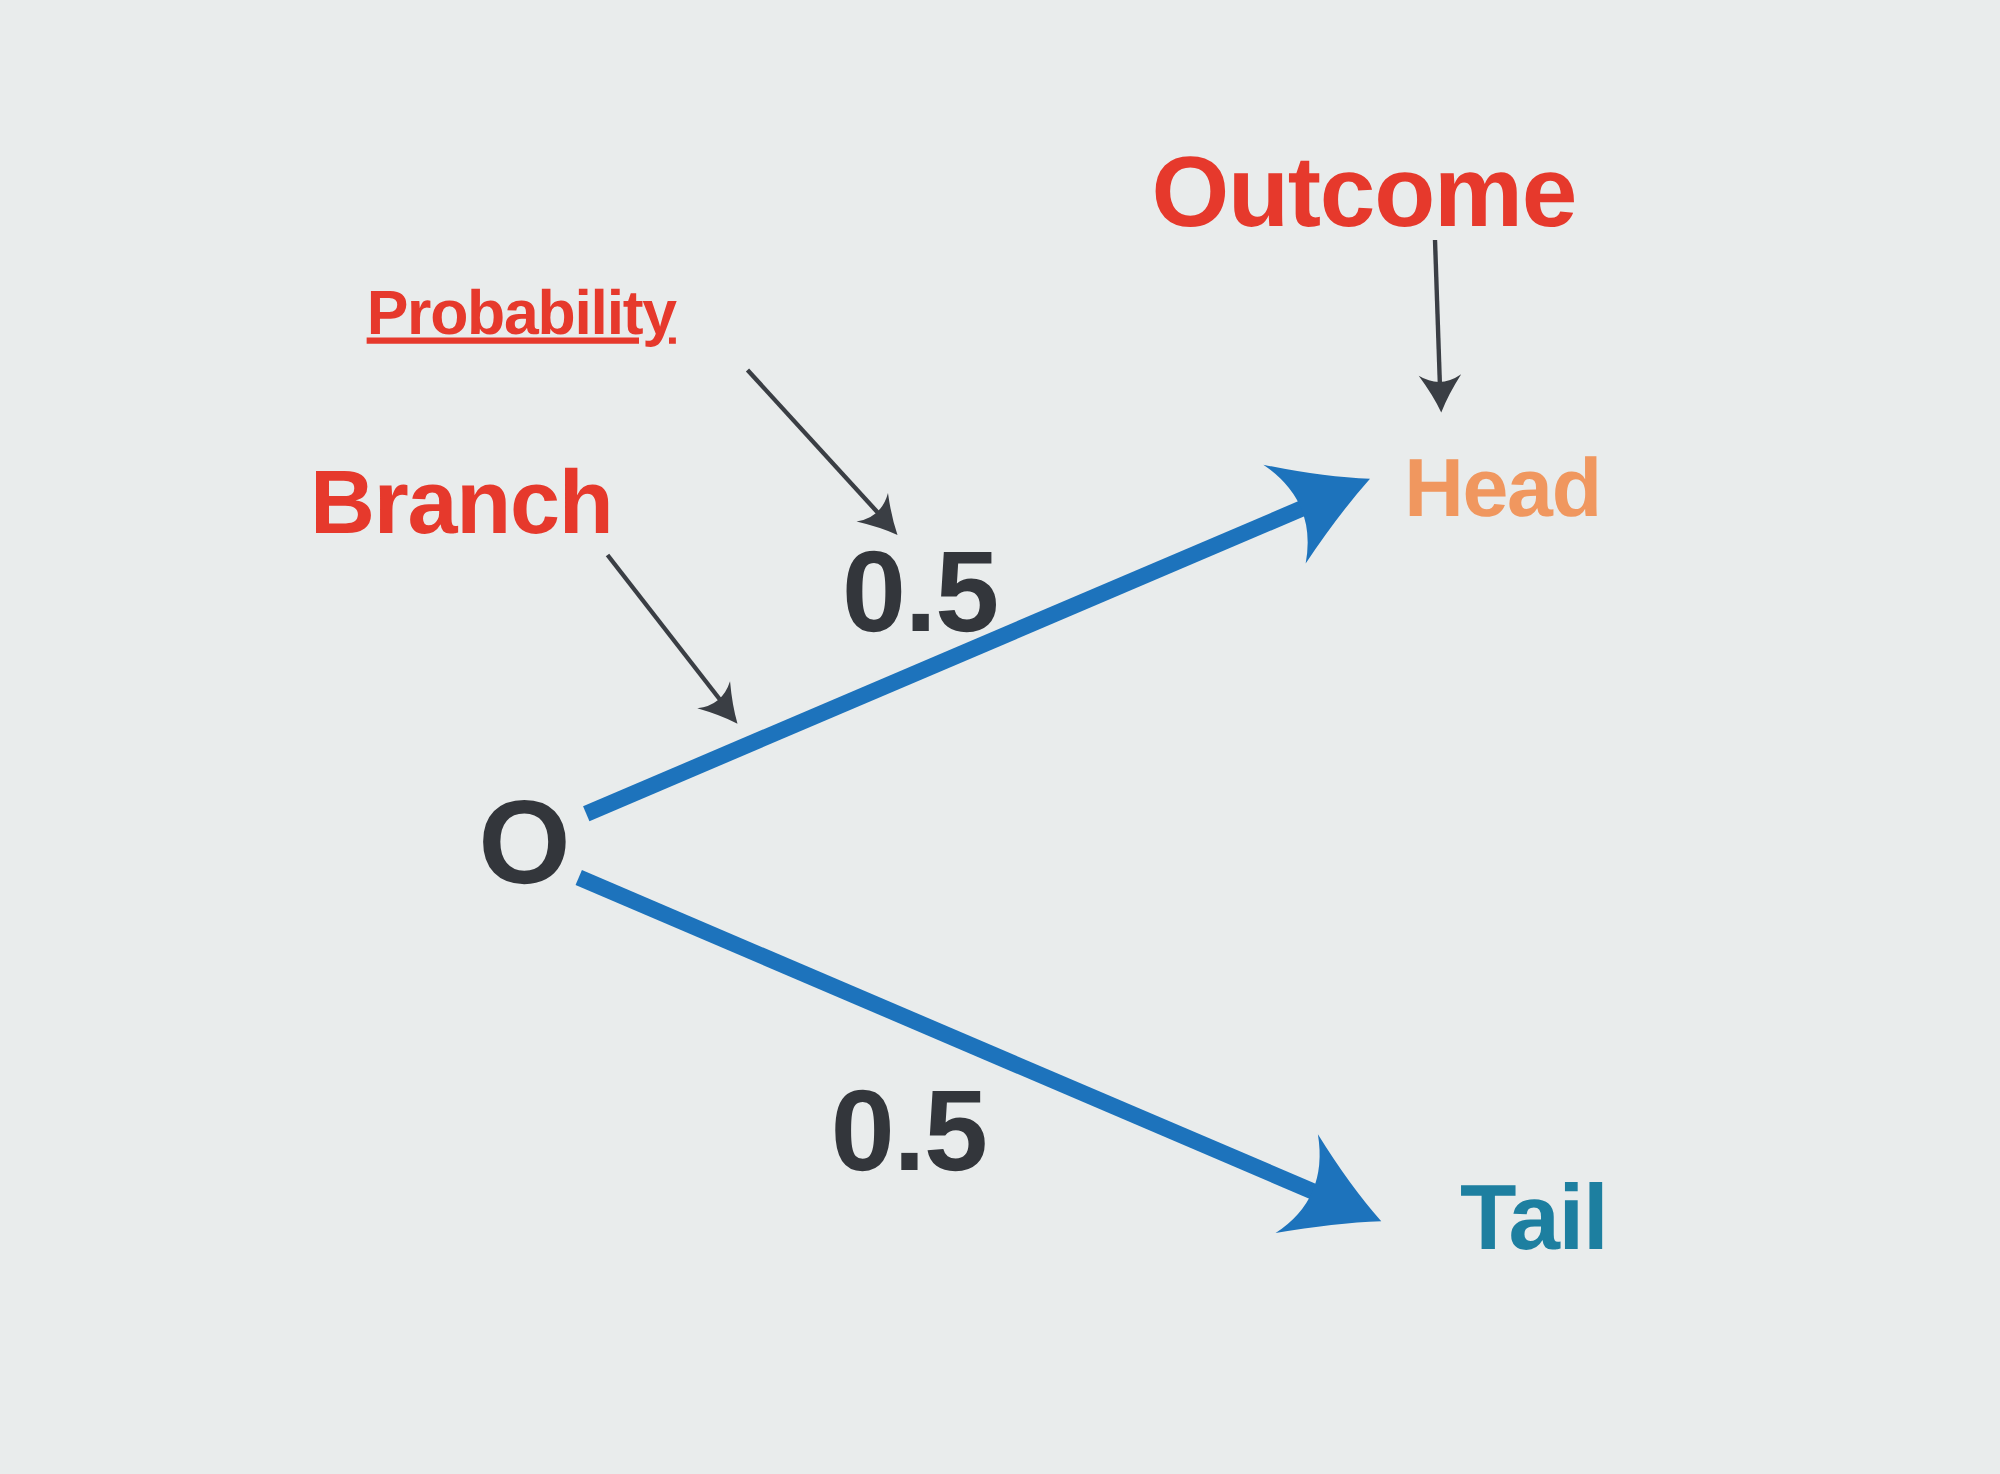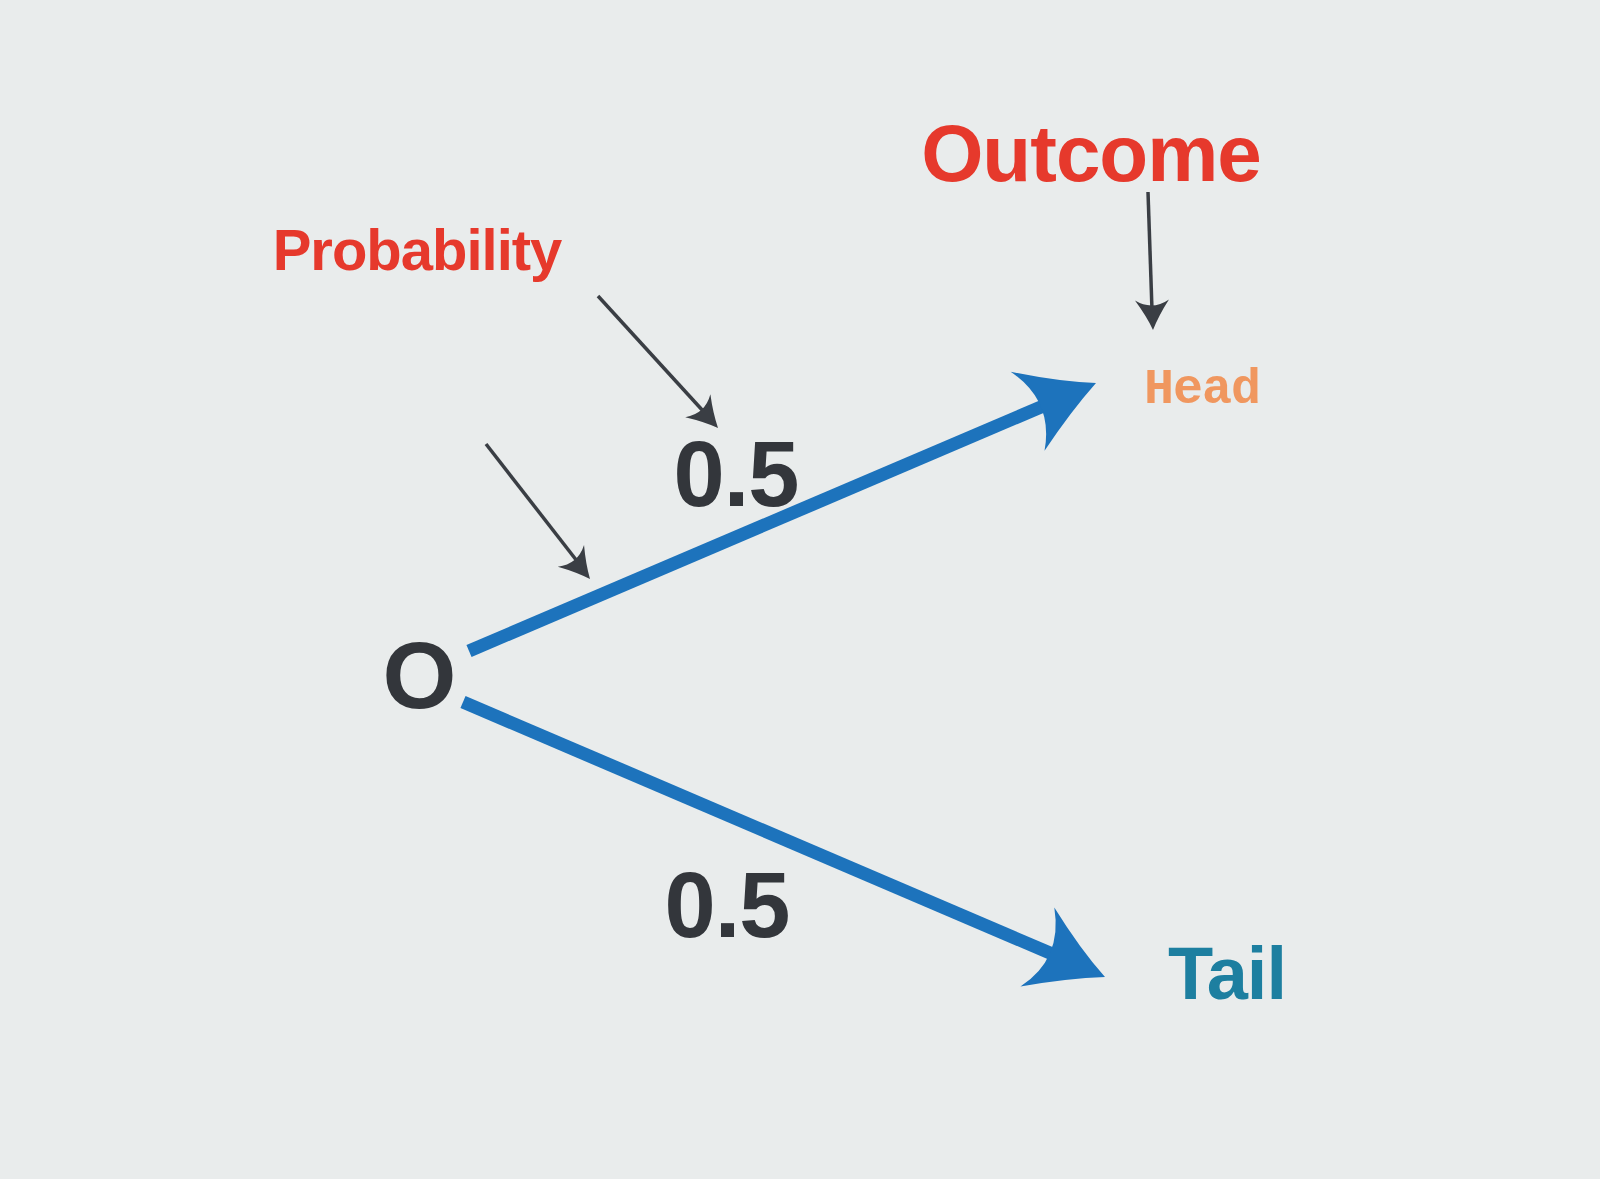--- a/index.html
+++ b/index.html
@@ -47,26 +47,26 @@
     position:absolute;
     transform:translate(-50%,-50%);
     font-weight:700;
     white-space:nowrap;
     line-height:1;
     letter-spacing:-1px;
   }
   .red{ color:var(--annotation-red); }
   .dark{ color:var(--dark-text); }
   .lbl-outcome{ left:1091px; top:154px; font-size:80px; }
-  .lbl-probability{ left:417px; top:250px; font-size:58px; }
+  .lbl-probability{ left:417px; top:250px; font-size:50px;text-decoration:underline; }
   .lbl-branch{ left:369px; top:402px; font-size:72px; }
   .lbl-origin{ left:419px; top:675px; font-size:95px; }
   .lbl-prob-head{ left:736px; top:474px; font-size:92px; }
   .lbl-prob-tail{ left:727px; top:905px; font-size:92px; }
-  .lbl-head{ left:1202px; top:390px; font-size:50px; color:var(--head-orange);font-family:Liberation Mono, monospace; }
+  .lbl-head{ left:1202px; top:390px; font-size:66px; color:var(--head-orange); }
   .lbl-tail{ left:1187px; top:974px; font-size:74px; color:var(--tail-teal);margin-left:40px; }
 </style>
 </head>
 <body>
 
 <div class="stage">
 
   <svg class="canvas" viewBox="0 0 1600 1179" aria-hidden="true">
     <defs>
       <path id="big-arrowhead" d="M 0 0 Q -34 -16 -74 -44 Q -46 0 -74 42 Q -34 16 0 0 Z"></path>
@@ -86,20 +86,21 @@
     <use href="#small-arrowhead" class="ann-head" transform="translate(718,428) rotate(47.7)"></use>
 
     <line class="ann-line" x1="486" y1="444" x2="577" y2="561"></line>
     <use href="#small-arrowhead" class="ann-head" transform="translate(590,579) rotate(50.5)"></use>
   </svg>
 
   <div class="label red lbl-outcome">Outcome</div>
 
   <div class="label red lbl-probability">Probability</div>
 
+  <div class="label red lbl-branch">Branch</div>
 
   <div class="label dark lbl-origin">O</div>
 
   <div class="label dark lbl-prob-head">0.5</div>
 
   <div class="label dark lbl-prob-tail">0.5</div>
 
   <div class="label lbl-head">Head</div>
 
   <div class="label lbl-tail">Tail</div>

